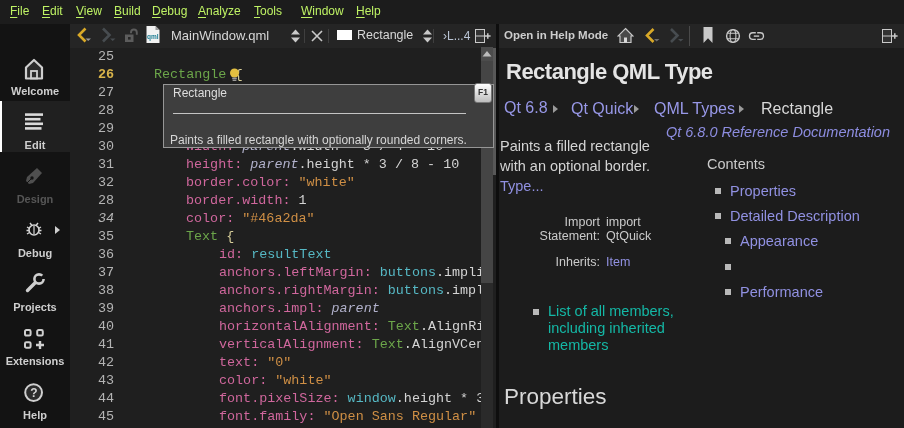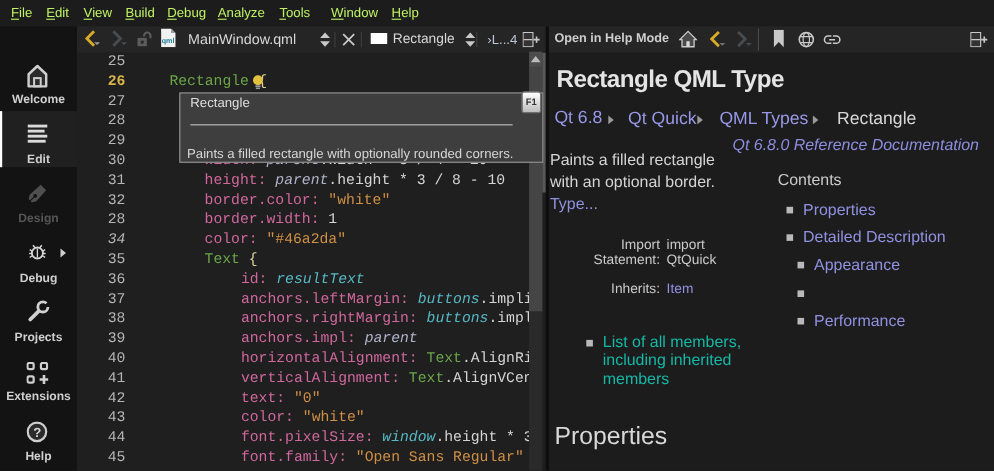--- a/index.html
+++ b/index.html
@@ -17,21 +17,21 @@
   #sidebar { position:absolute; left:0; top:24px; width:70px; height:404px; background:#131313; }
   .sidelabel { position:absolute; width:70px; text-align:center; font-size:11px; font-weight:bold; color:#cfcfcf; }
   
   #editor { position:absolute; left:70px; top:48px; width:411px; height:380px; background:#1f1f1f; overflow:hidden;
     font-family:"Liberation Mono", monospace; font-size:13.4px; line-height:18px; white-space:pre; }
   .ln { position:absolute; left:0; width:44px; text-align:right; color:#b4b4b4; height:18px; }
   .cl { position:absolute; left:84px; height:18px; color:#d4d4d4; }
   .kG { color:#6ca64a; }   
   .kP { color:#d0679d; }   
   .kS { color:#cf8f45; }   
-  .kI { color:#56b8c4; font-style:italic; } 
+  .kI { color:#56b8c4; } 
   .kV { color:#b2b2cc; font-style:italic; } 
   .kB { color:#d8cf9a; }   
   
   #esb-track { position:absolute; left:481px; top:48px; width:11.5px; height:380px; background:#2a2a2a; }
   #esb-btn { position:absolute; left:481px; top:47px; width:11.5px; height:14px; background:#4c4c4c; }
   #esb-thumb { position:absolute; left:481px; top:61px; width:11.5px; height:222px; background:#454545; }
   #vsep { position:absolute; left:495.5px; top:24px; width:3.5px; height:404px; background:#0e0e0e; }
   #hsb-thumb { position:absolute; left:492.5px; top:48px; width:3px; height:127px; background:#585858; }
   
   #help { position:absolute; left:499px; top:48px; width:405px; height:380px; background:#1c1c1c; }

